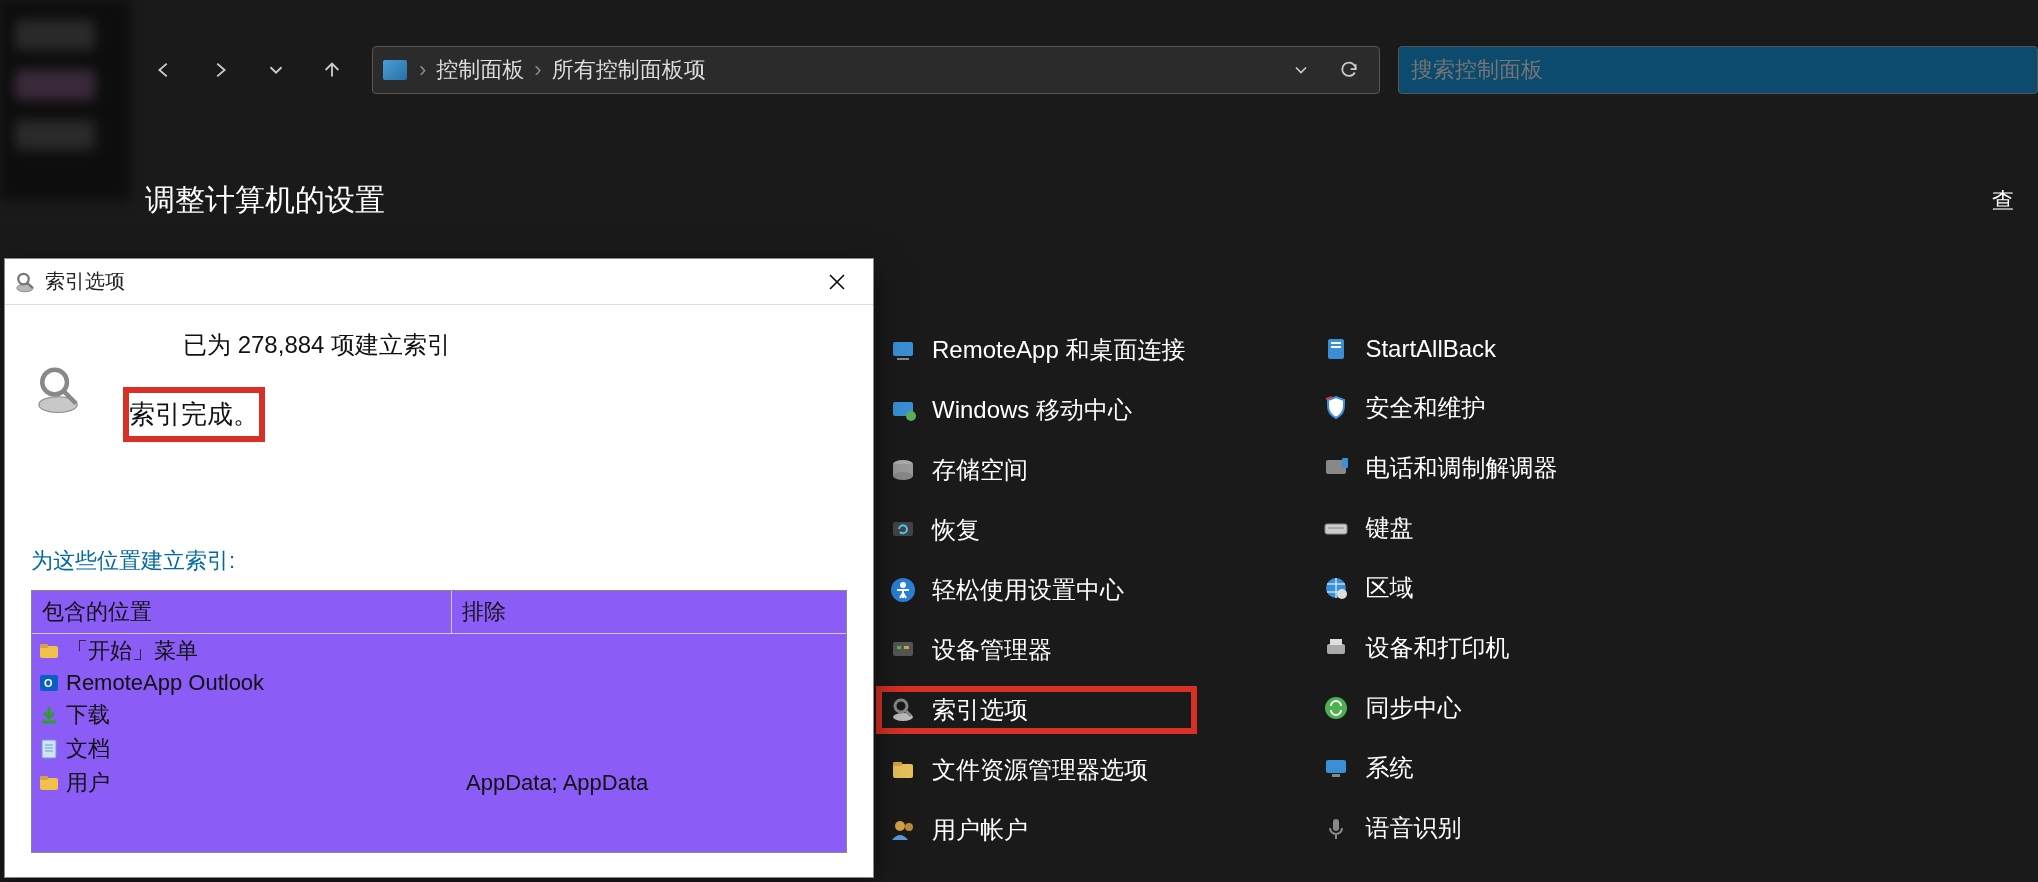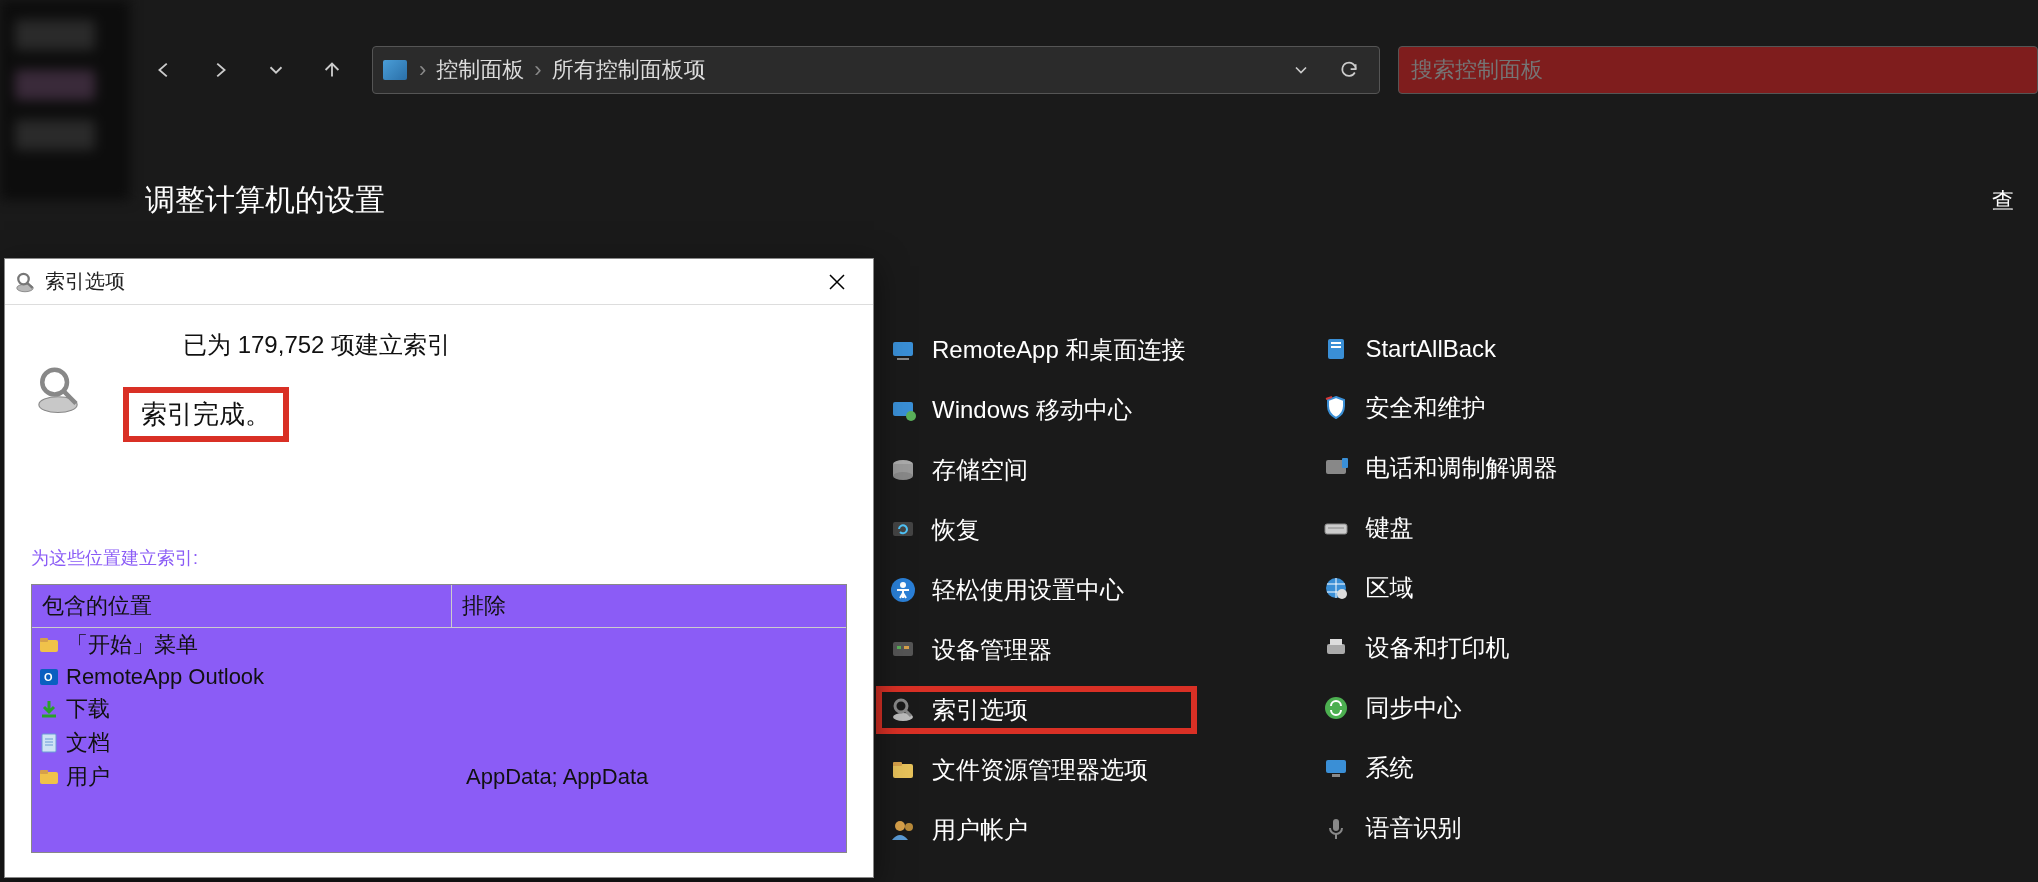--- a/index.html
+++ b/index.html
@@ -65,21 +65,21 @@
   .addr-crumbs { display: flex; align-items: center; gap: 6px; color: #ddd; font-size: 22px; }
   .addr-sep { color: #888; margin: 0 4px; }
   .addr-spacer { flex: 1; }
   .addr-right-btn { width: 40px; height: 40px; display:flex; align-items:center; justify-content:center; color:#ccc; cursor:pointer; }
   .addr-right-btn svg { width:20px; height:20px; stroke:#ccc; stroke-width:2; fill:none; }
   .search-box {
     width: 640px;
     height: 48px;
     border: 1px solid #555;
     border-radius: 4px;
-    background: #7f1d1d;
+    background: #0c4a6e;
     padding: 0 12px;
     color: #aaa;
     font-size: 22px;
     outline: none;
     margin-left: 10px;
   }
 
   
   .header-row {
     position: absolute;
@@ -161,26 +161,26 @@
   }
   .index-icon {
     width: 54px; height: 54px;
     margin-top: 34px;
   }
   .index-lines { display:flex; flex-direction:column; gap: 26px; }
   .index-lines .l1 { font-size: 24px; color: #111; padding-left: 60px; }
   .index-lines .l2box {
     font-size: 26px; color:#111;
     border: 6px solid #d93025;
-    padding: 4px 12px;
+    padding: 4px 0;
     display:inline-block;
     width: fit-content;
   }
 
-  .loc-label { font-size: 18px; color:#8b5cf6; margin-top: 58px; margin-bottom: 14px; }
+  .loc-label { font-size: 22px; color:#0369a1; margin-top: 58px; margin-bottom: 14px; }
 
   .loc-table {
     border: 1px solid #888;
     background: #8b5cf6;
     flex: 1;
     display:flex; flex-direction: column;
     overflow:hidden;
   }
   .loc-head {
     display:flex; border-bottom: 1px solid #ccc;
@@ -450,21 +450,21 @@
   <div class="dialog-body">
     <div class="index-status">
       <span class="index-icon">
         <svg viewBox="0 0 48 48">
             <ellipse cx="24" cy="37" rx="17" ry="7" fill="#c8c8c8" stroke="#888"></ellipse>
             <circle cx="21" cy="17" r="11" fill="none" stroke="#888" stroke-width="4"></circle>
             <line x1="29" y1="25" x2="40" y2="36" stroke="#888" stroke-width="4"></line>
           </svg>
       </span>
       <div class="index-lines">
-        <span class="l1">已为 179,752 项建立索引</span>
+        <span class="l1">已为 278,884 项建立索引</span>
         <span class="l2box">索引完成。</span>
       </div>
     </div>
     <div class="loc-label">为这些位置建立索引:</div>
     <div class="loc-table">
       <div class="loc-head">
         <div class="h1">包含的位置</div>
         <div class="h2">排除</div>
       </div>
       <div class="loc-rows" id="locrows">

